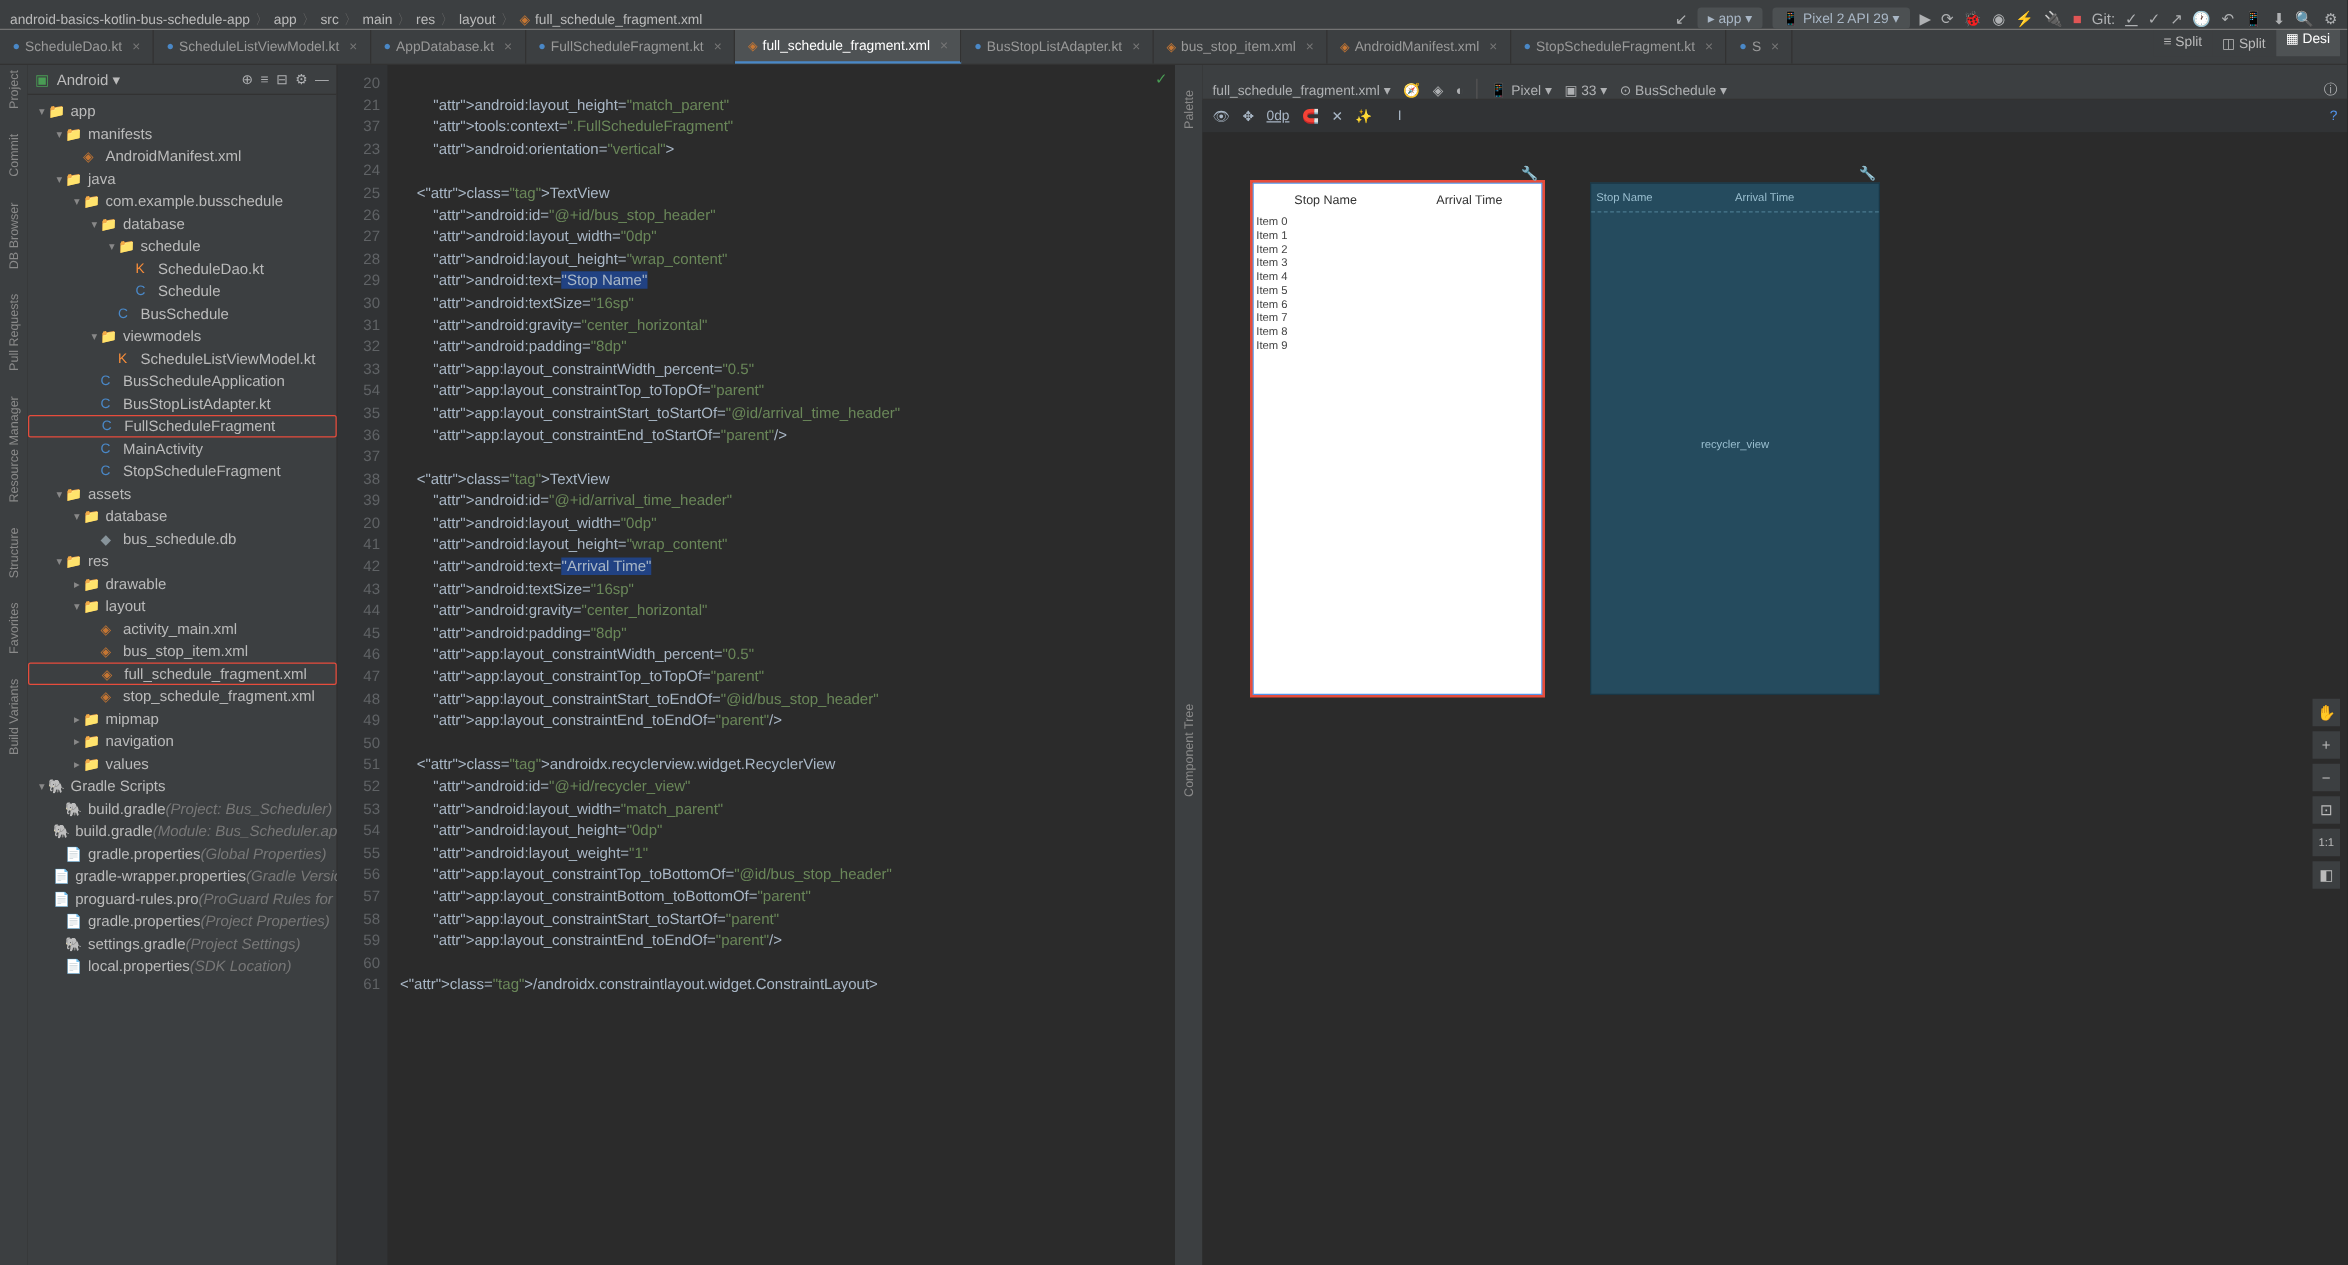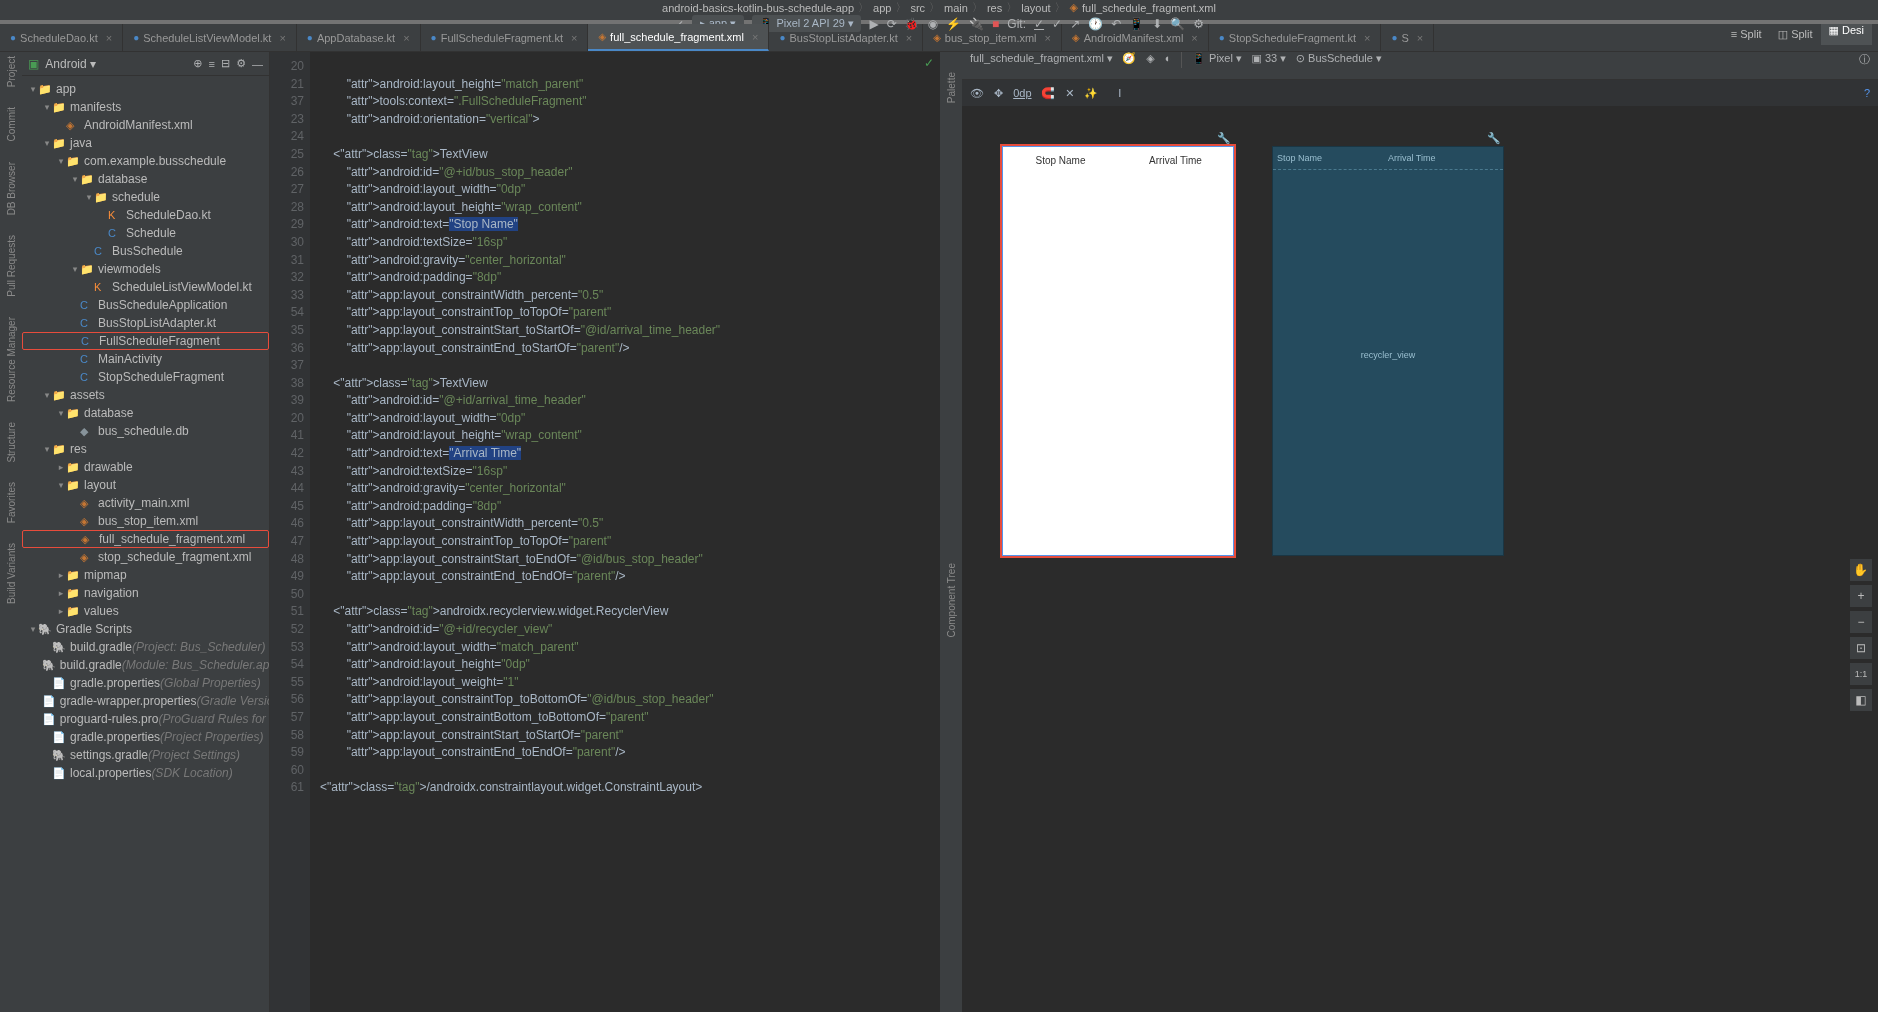--- a/index.html
+++ b/index.html
@@ -1,17 +1,17 @@
 <!DOCTYPE html>
 <html><head>
 <meta charset="utf-8">
 <style>
 * { margin: 0; padding: 0; box-sizing: border-box; font-family: -apple-system, "Segoe UI", sans-serif; }
 body { width: 1878px; height: 1012px; background: #2b2b2b; color: #a9b7c6; font-size: 12px; overflow: hidden; }
-.navbar { height: 24px; background: #3c3f41; display: flex; align-items: center; padding: 0 8px; border-bottom: 4px solid #737373; flex-direction: column; }
+.navbar { height: 24px; background: #3c3f41; display: flex; align-items: flex-end; padding: 0 8px; border-bottom: 1px solid #737373; }
 .breadcrumb { display: flex; align-items: center; gap: 4px; flex: 1; font-size: 11px; color: #bbb; }
 .breadcrumb .sep { color: #666; }
 .toolbar-right { display: flex; align-items: center; gap: 8px; }
 .toolbar-right .btn { color: #afb1b3; cursor: pointer; font-size: 12px; }
 .run-config { background: #4c5052; padding: 2px 8px; border-radius: 3px; font-size: 11px; }
 .device-sel { background: #4c5052; padding: 2px 8px; border-radius: 3px; font-size: 11px; }
 .green-icon { color: #499c54; }
 .blue-underline { color: #5394ec; text-decoration: underline; }
 
 .tabstrip { height: 28px; background: #3c3f41; display: flex; align-items: stretch; border-bottom: 1px solid #323232; overflow: hidden; }
@@ -42,21 +42,21 @@
 .gutter { width: 40px; background: #313335; text-align: right; padding: 6px 6px 0 0; color: #606366; font-family: Consolas, monospace; font-size: 12px; line-height: 17.6px; }
 .code { flex: 1; padding: 6px 0 0 10px; font-family: Consolas, monospace; font-size: 12px; line-height: 17.6px; white-space: pre; color: #a9b7c6; overflow: hidden; }
 .code .val { color: #6a8759; }
 .code .hlval { background: #214283; color: #a9b7c6; }
 .check-ok { position: absolute; top: 4px; right: 6px; color: #499c54; }
 
 .design-pane { flex: 1; background: #2b2b2b; display: flex; }
 .design-gutter { width: 22px; background: #3c3f41; display: flex; flex-direction: column; align-items: center; padding-top: 20px; gap: 60px; }
 .design-gutter .vtext { writing-mode: vertical-rl; transform: rotate(180deg); font-size: 10px; color: #8a8a8a; }
 .design-area { flex: 1; position: relative; }
-.design-toolbar { height: 28px; display: flex; align-items: flex-start; padding: 0 8px; gap: 10px; background: #3c3f41; border-bottom: 1px solid #323232; font-size: 11px; }
+.design-toolbar { height: 28px; display: flex; align-items: flex-end; padding: 0 8px; gap: 10px; background: #3c3f41; border-bottom: 1px solid #323232; font-size: 11px; }
 .design-toolbar .sep { width: 1px; height: 16px; background: #555; }
 .design-toolbar .itm { color: #afb1b3; cursor: pointer; }
 .design-subtoolbar { height: 26px; display: flex; align-items: center; padding: 0 8px; gap: 10px; background: #313335; font-size: 11px; }
 .design-canvas { position: relative; height: calc(100% - 54px); background: #2b2b2b; overflow: hidden; }
 
 .phone-preview { position: absolute; width: 232px; height: 410px; background: #fff; border: 1px solid #5394ec; }
 .phone-preview.sel { outline: 2px solid #e74c3c; }
 .phone-preview .hdr { display: flex; font-size: 10px; color: #333; padding-top: 8px; }
 .phone-preview .hdr div { flex: 1; text-align: center; }
 .phone-preview .items { padding: 6px 0 0 2px; font-size: 9px; color: #444; line-height: 11px; }
@@ -481,20 +481,32 @@
         <span style="flex:1"></span>
         <span class="itm" style="color:#5394ec">?</span>
       </div>
       <div class="design-canvas">
         <div class="phone-preview sel" style="left:40px;top:40px">
           <span class="wrench">🔧</span>
           <div class="hdr">
             <div>Stop Name</div>
             <div>Arrival Time</div>
           </div>
+          <div class="items" id="pitems">
+              <div>Item 0</div>
+              <div>Item 1</div>
+              <div>Item 2</div>
+              <div>Item 3</div>
+              <div>Item 4</div>
+              <div>Item 5</div>
+              <div>Item 6</div>
+              <div>Item 7</div>
+              <div>Item 8</div>
+              <div>Item 9</div>
+            </div>
         </div>
         <div class="blueprint" style="left:310px;top:40px">
           <span class="wrench">🔧</span>
           <div class="hdr">
             <div>Stop Name</div>
             <div>Arrival Time</div>
           </div>
           <div class="rv">recycler_view</div>
         </div>
         <div class="zoom-controls">

